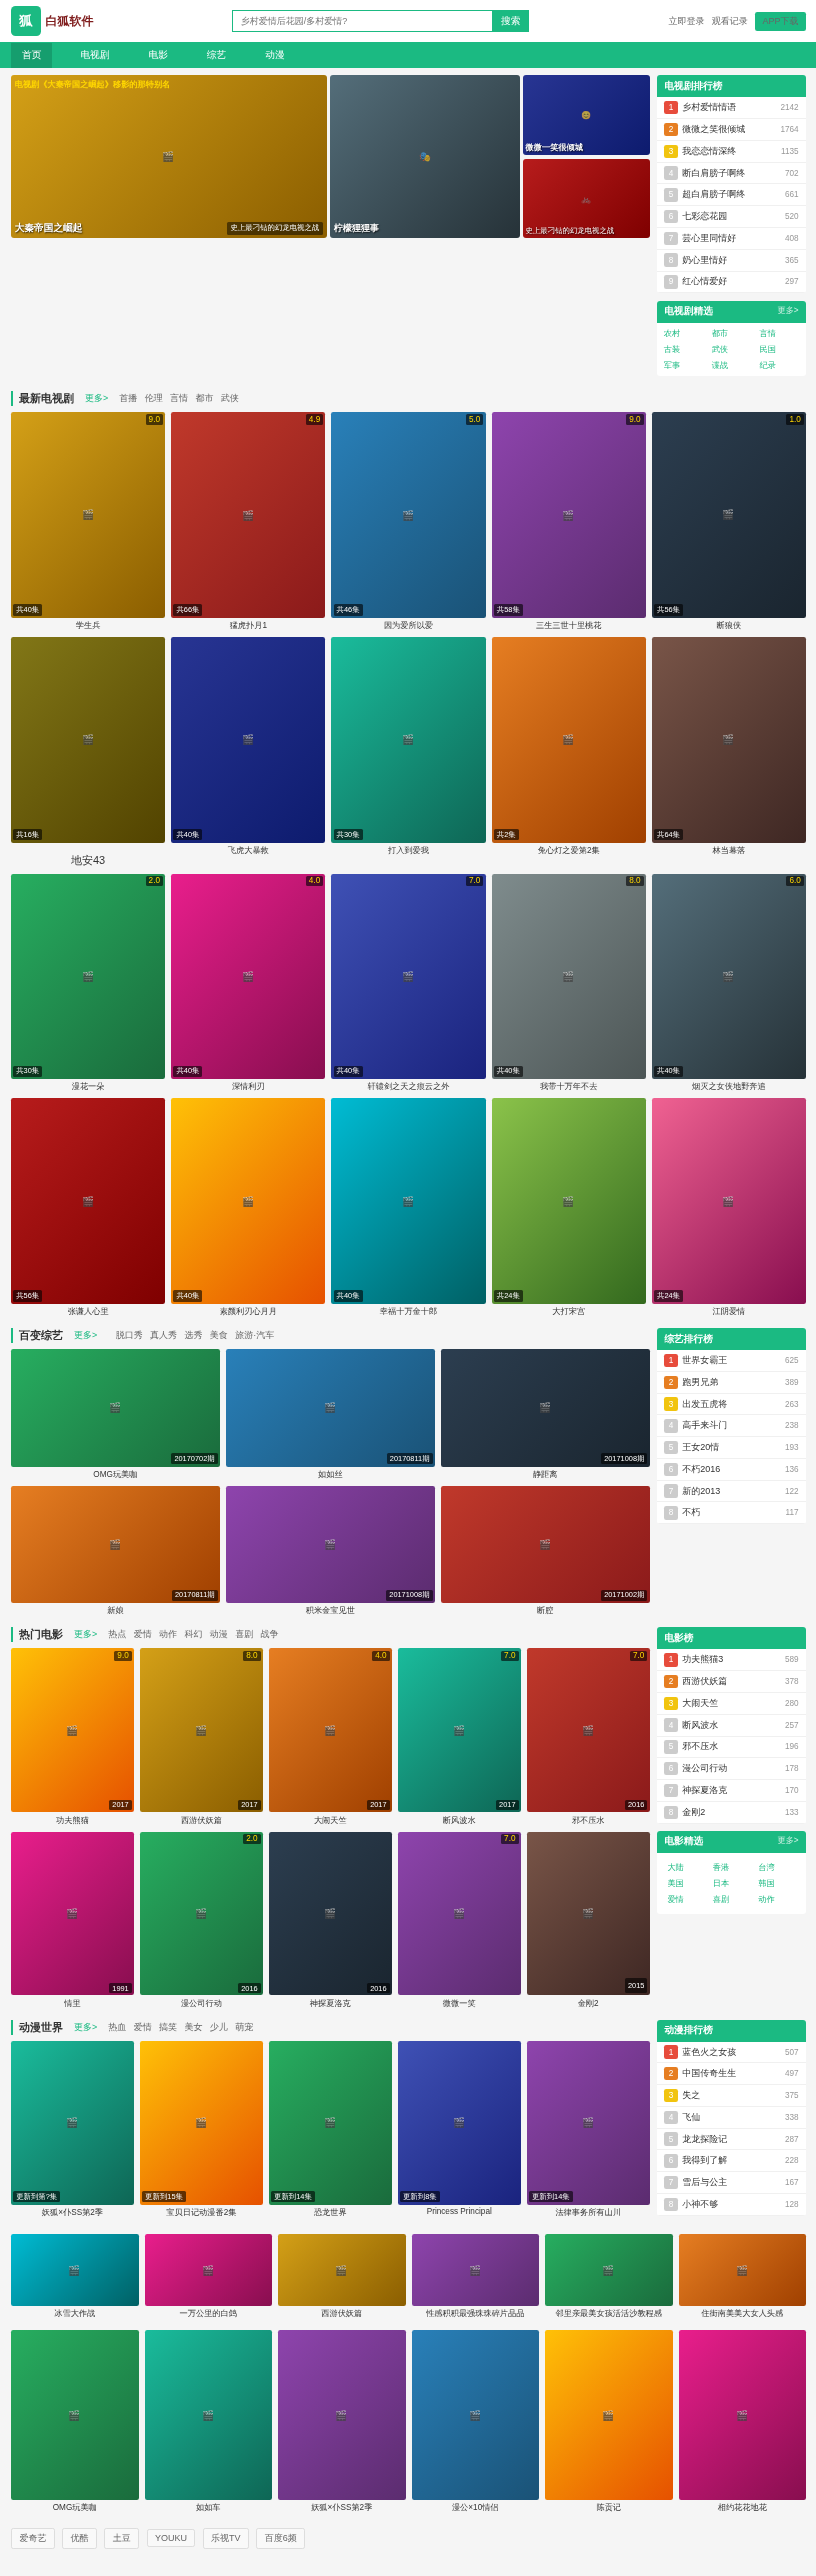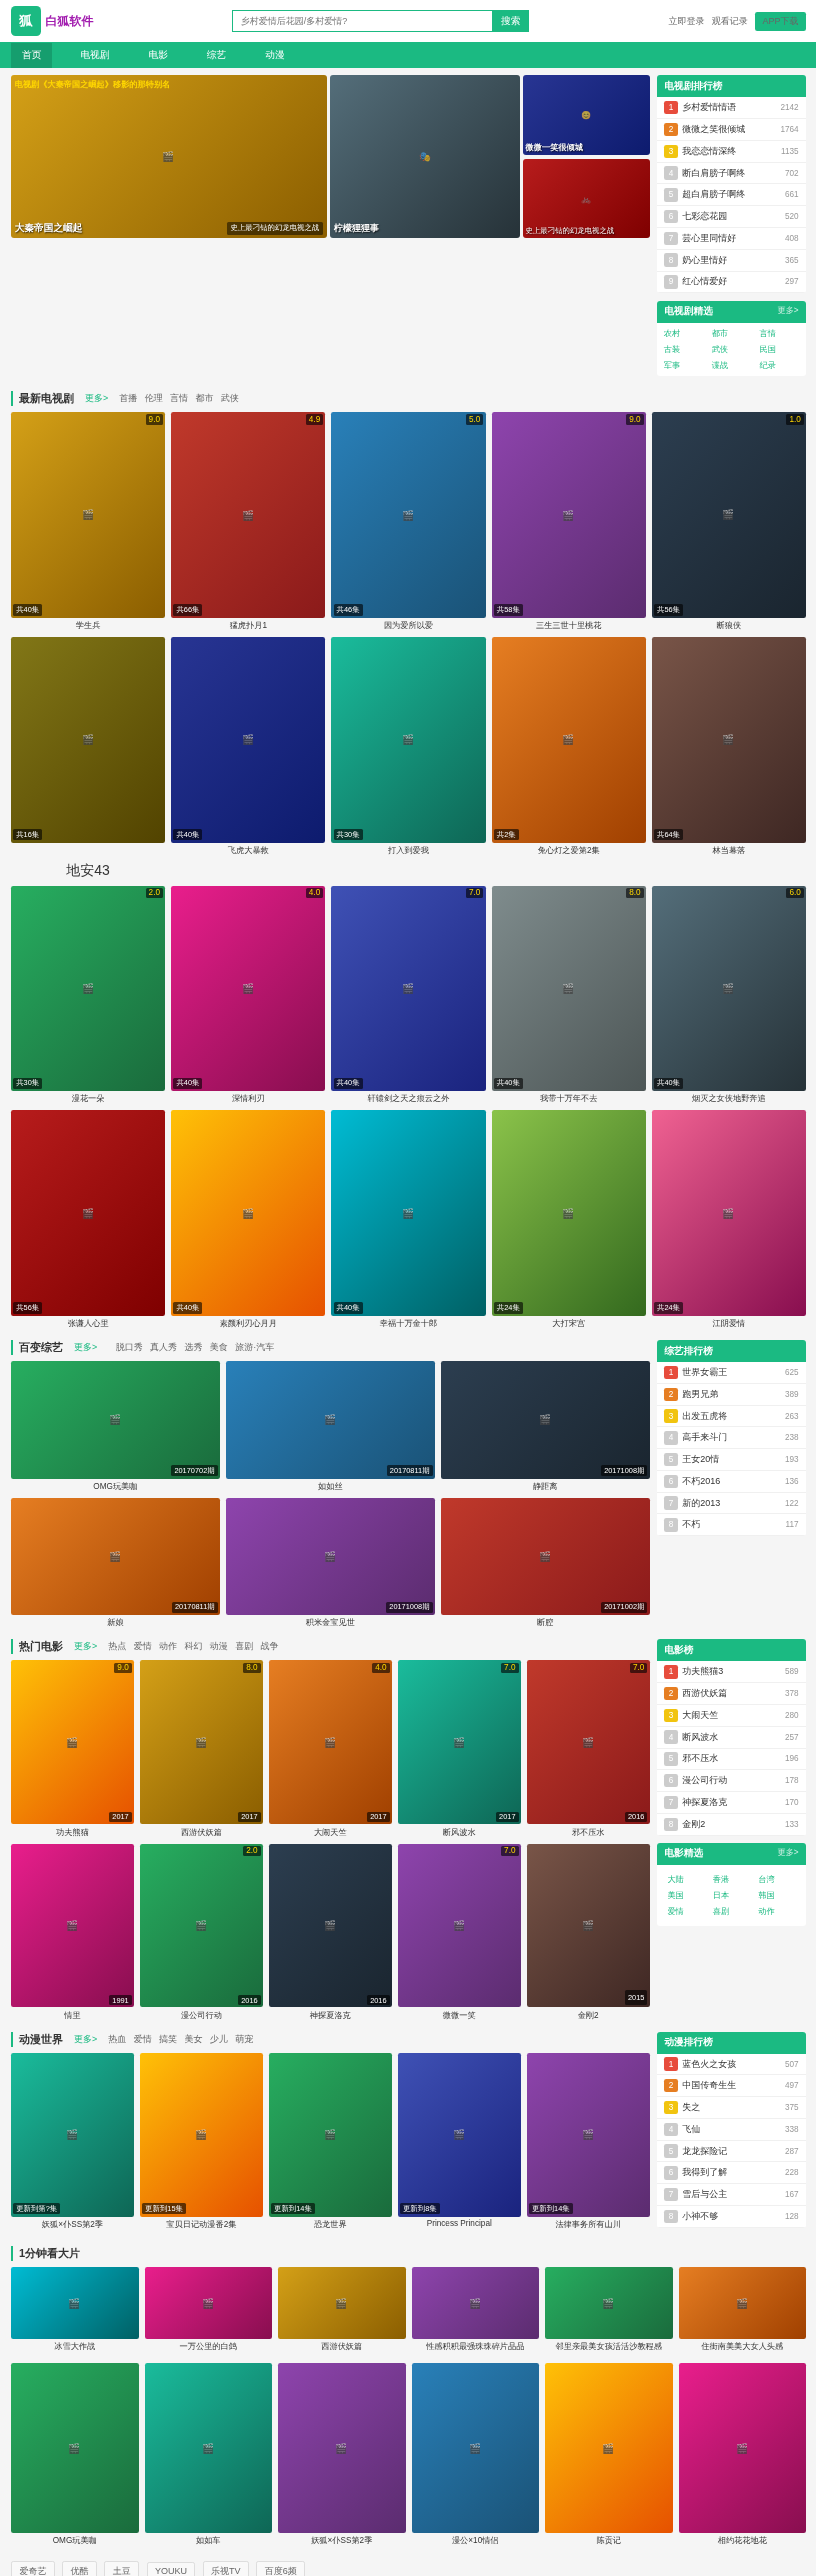--- a/index.html
+++ b/index.html
@@ -2,21 +2,21 @@
 <html style="font-size:12px"><head>
   <meta charset="utf-8">
   <style>
     * { box-sizing: border-box; margin: 0; padding: 0; }
     body { font-family: 'Microsoft YaHei', Arial, sans-serif; background: #f5f5f5; font-size: 9px; color: #333; width: 817px; }
     
     
     .header { background: #fff; border-bottom: 1.5px solid #1bba82; padding: 6px 11px; display: flex; align-items: center; justify-content: space-between; }
     .logo { display: flex; align-items: center; }
     .logo-icon { width: 30px; height: 30px; background: #1bba82; border-radius: 4.5px; display: flex; align-items: center; justify-content: center; color: #fff; font-size: 13.4px; font-weight: bold; margin-right: 4.5px; }
-    .logo-text { font-size: 12px; font-weight: bold; color: #a21caf; }
+    .logo-text { font-size: 12px; font-weight: bold; color: #7f1d1d; }
     .search-bar { display: flex; align-items: center; flex: 1; max-width: 297px; margin: 0 15px; }
     .search-input { flex: 1; height: 22px; border: 1.5px solid #1bba82; border-right: none; padding: 0 7.4px; outline: none; font-size: 9px; color: #999; }
     .search-btn { height: 22px; padding: 0 9px; background: #1bba82; color: #fff; border: none; cursor: pointer; font-size: 9.7px; }
     .header-links { display: flex; align-items: center; gap: 7.4px; font-size: 9px; color: #666; }
     .header-links a { color: #666; text-decoration: none; }
     .app-btn { background: #1bba82; color: #fff; padding: 3px 7.4px; border-radius: 2.2px; text-decoration: none; }
     
     
     .nav { background: #1bba82; display: flex; padding: 0 11px; gap: 17px; }
     .nav a { color: #fff; text-decoration: none; padding: 6px 11px; font-size: 9.7px; display: block; }
@@ -259,21 +259,21 @@
     </div>
     <div style="font-size:8.2px; color:#333; margin-top:2.2px; text-align:center; overflow:hidden; text-overflow:ellipsis; white-space:nowrap;">断狼侠</div>
       </div>
       <div class="card" style="cursor: pointer;">
         <div class="bg-olive" style="width:100%; aspect-ratio:3/4; border-radius:2.2px; overflow:hidden; position:relative;">
       <div class="thumb-img" style="height:100%;">🎬</div>
 
       <div style="position:absolute; bottom:2.2px; left:2.2px; background:rgba(0,0,0,0.6); color:#fff; font-size:7.4px; padding:0.7px 3px; border-radius:1.5px;">共16集</div>
 
     </div>
-    <div style="font-size:14px; color:#333; margin-top:19px; text-align:center; overflow:hidden; text-overflow:ellipsis; white-space:nowrap;">地安43</div>
+    <div style="font-size:11px; color:#333; margin-top:10px; text-align:center; overflow:hidden; text-overflow:ellipsis; white-space:nowrap;">地安43</div>
       </div>
       <div class="card" style="cursor: pointer;">
         <div class="bg-navy" style="width:100%; aspect-ratio:3/4; border-radius:2.2px; overflow:hidden; position:relative;">
       <div class="thumb-img" style="height:100%;">🎬</div>
 
       <div style="position:absolute; bottom:2.2px; left:2.2px; background:rgba(0,0,0,0.6); color:#fff; font-size:7.4px; padding:0.7px 3px; border-radius:1.5px;">共40集</div>
 
     </div>
     <div style="font-size:8.2px; color:#333; margin-top:2.2px; text-align:center; overflow:hidden; text-overflow:ellipsis; white-space:nowrap;">飞虎大暴救</div>
       </div>
@@ -803,23 +803,20 @@
             <div class="ranking-num">8</div>
       <div class="ranking-name">小神不够</div>
       <div class="ranking-count">128</div>
           </div>
         </div>
     </div>
   </div>
 </div>
 
 <div class="section">
-  <div class="section-header">
-    <span class="section-title">1分钟看大片</span>
-  </div>
   <div id="onemin-cards" style="display:grid; grid-template-columns:repeat(6,1fr); gap:6px;">
       <div class="card" style="cursor: pointer;">
         <div class="bg-cyan" style="width:100%; aspect-ratio:16/9; border-radius:2.2px; overflow:hidden; position:relative;">
       <div class="thumb-img" style="height:100%;">🎬</div>
 
     </div>
     <div style="font-size:8.2px; color:#333; margin-top:2.2px; text-align:center; overflow:hidden; text-overflow:ellipsis; white-space:nowrap;">冰雪大作战</div>
       </div>
       <div class="card" style="cursor: pointer;">
         <div class="bg-pink" style="width:100%; aspect-ratio:16/9; border-radius:2.2px; overflow:hidden; position:relative;">

